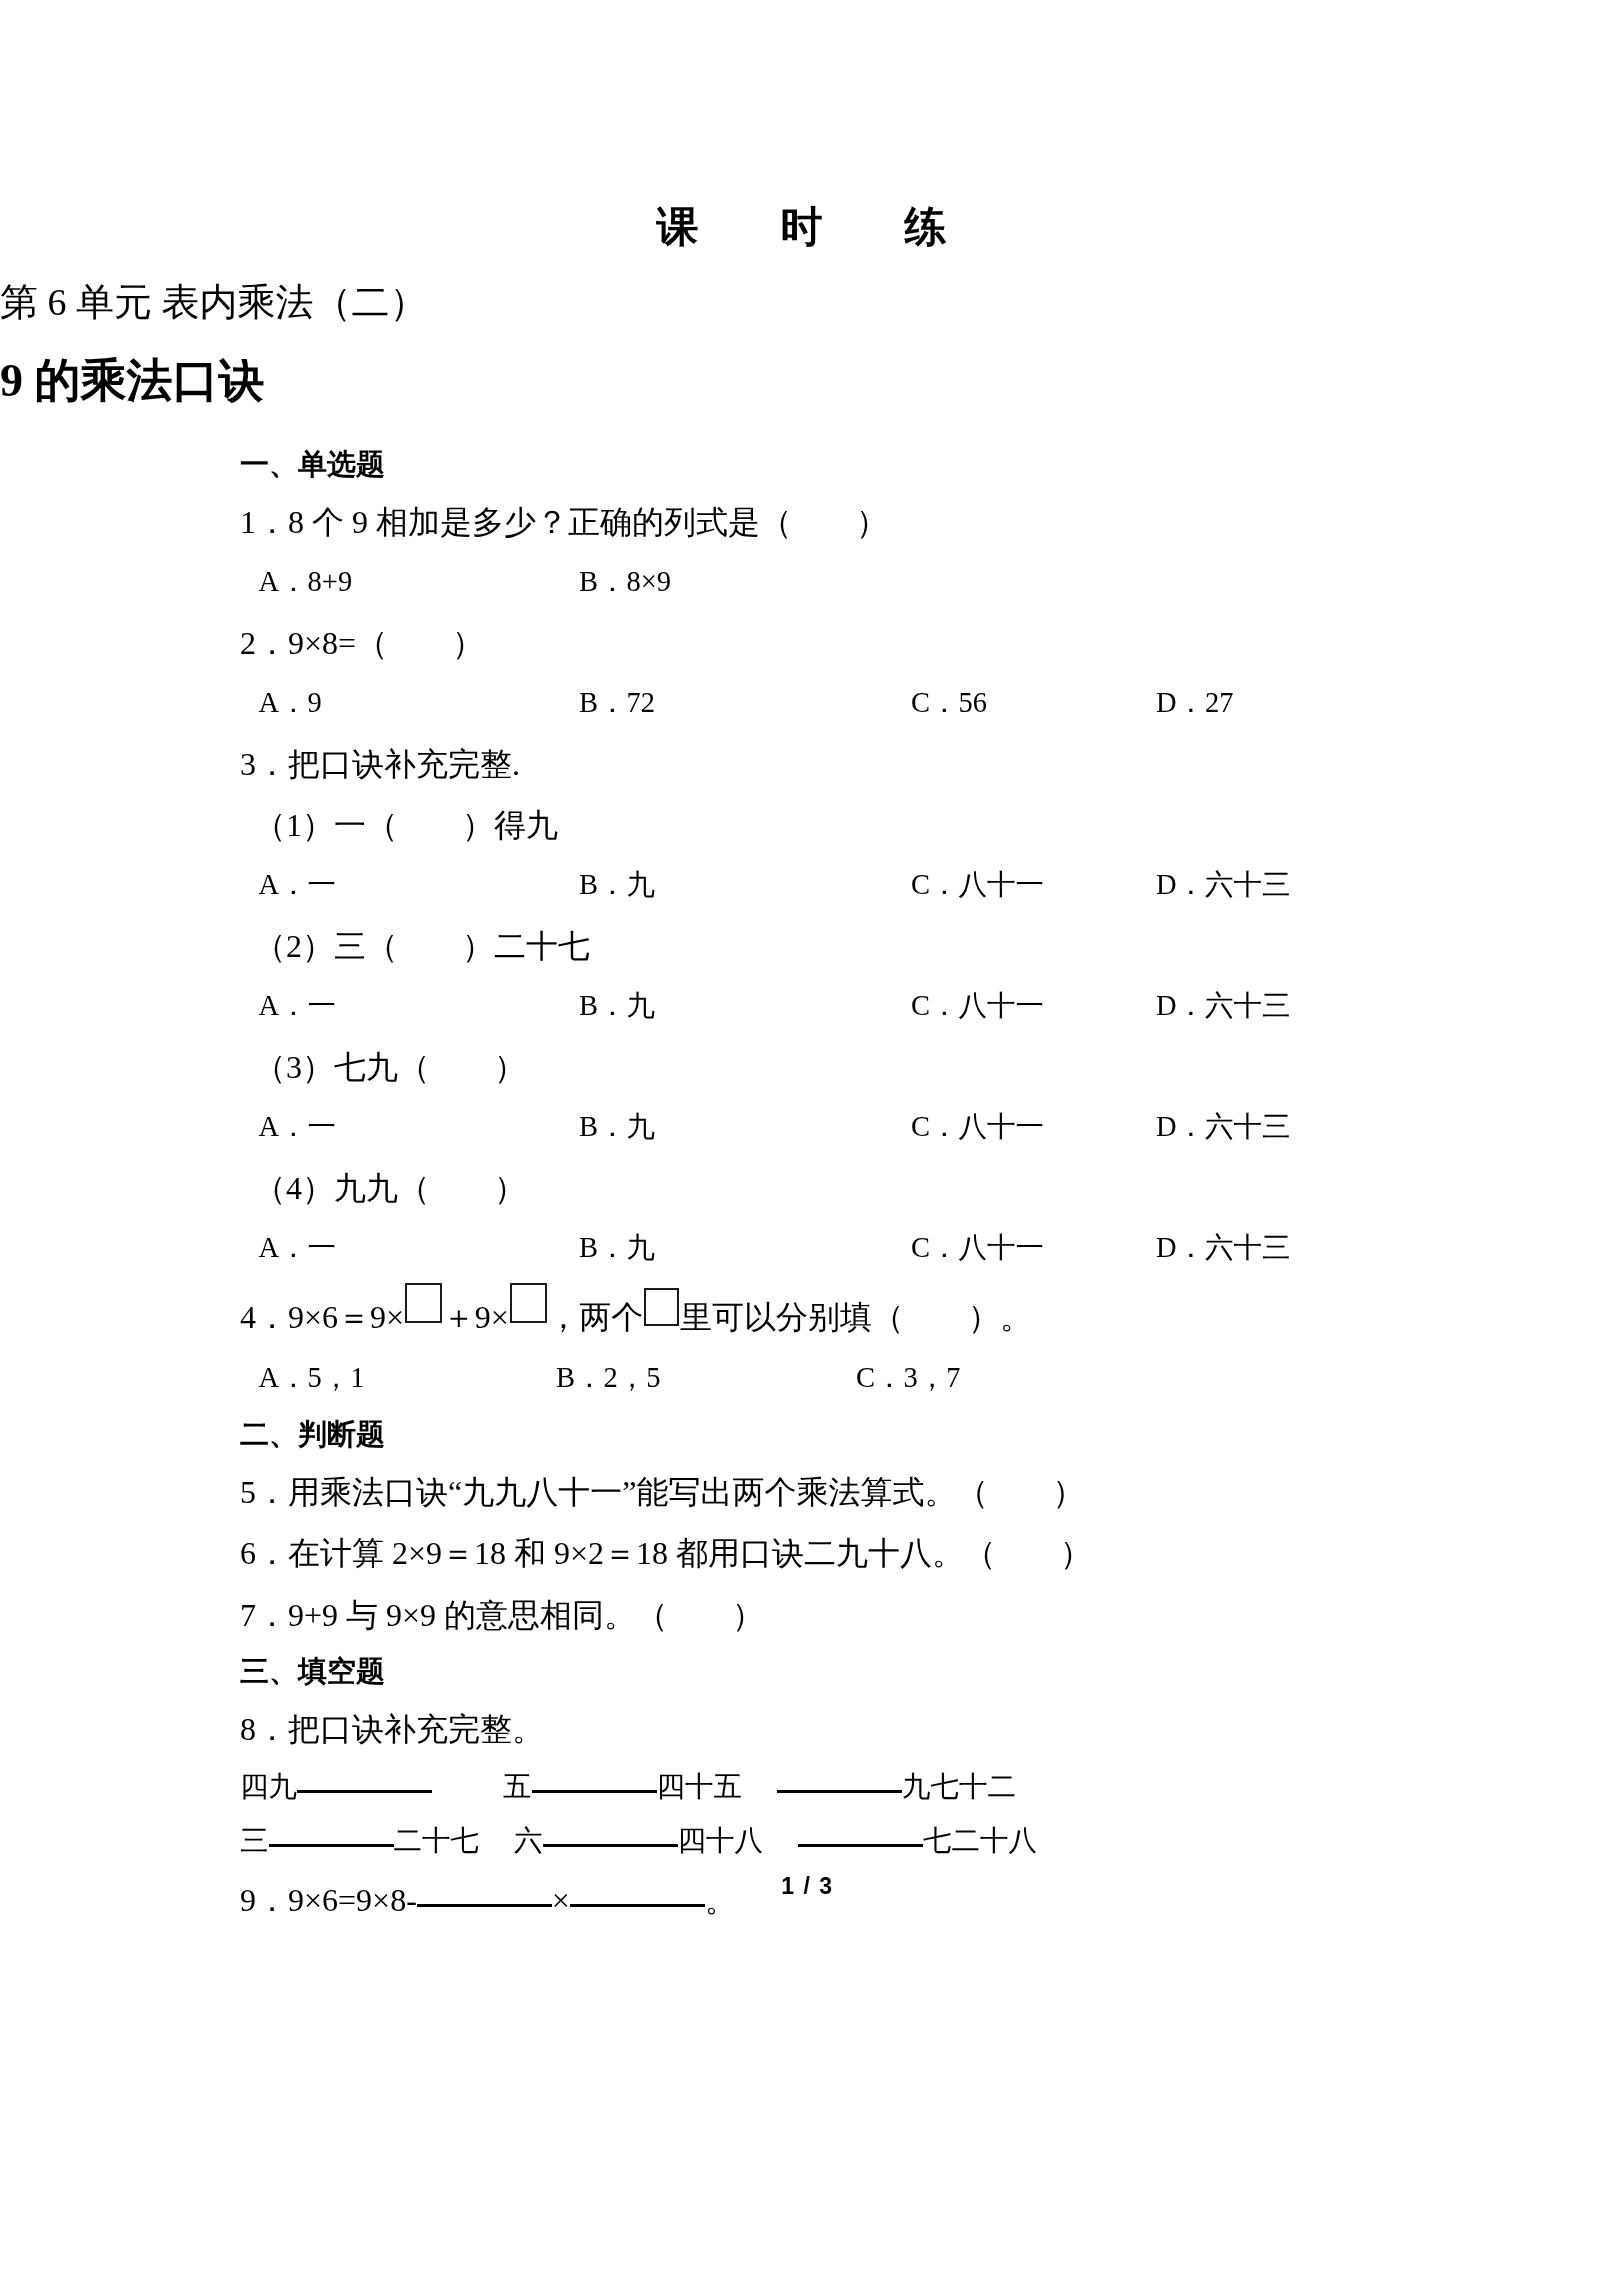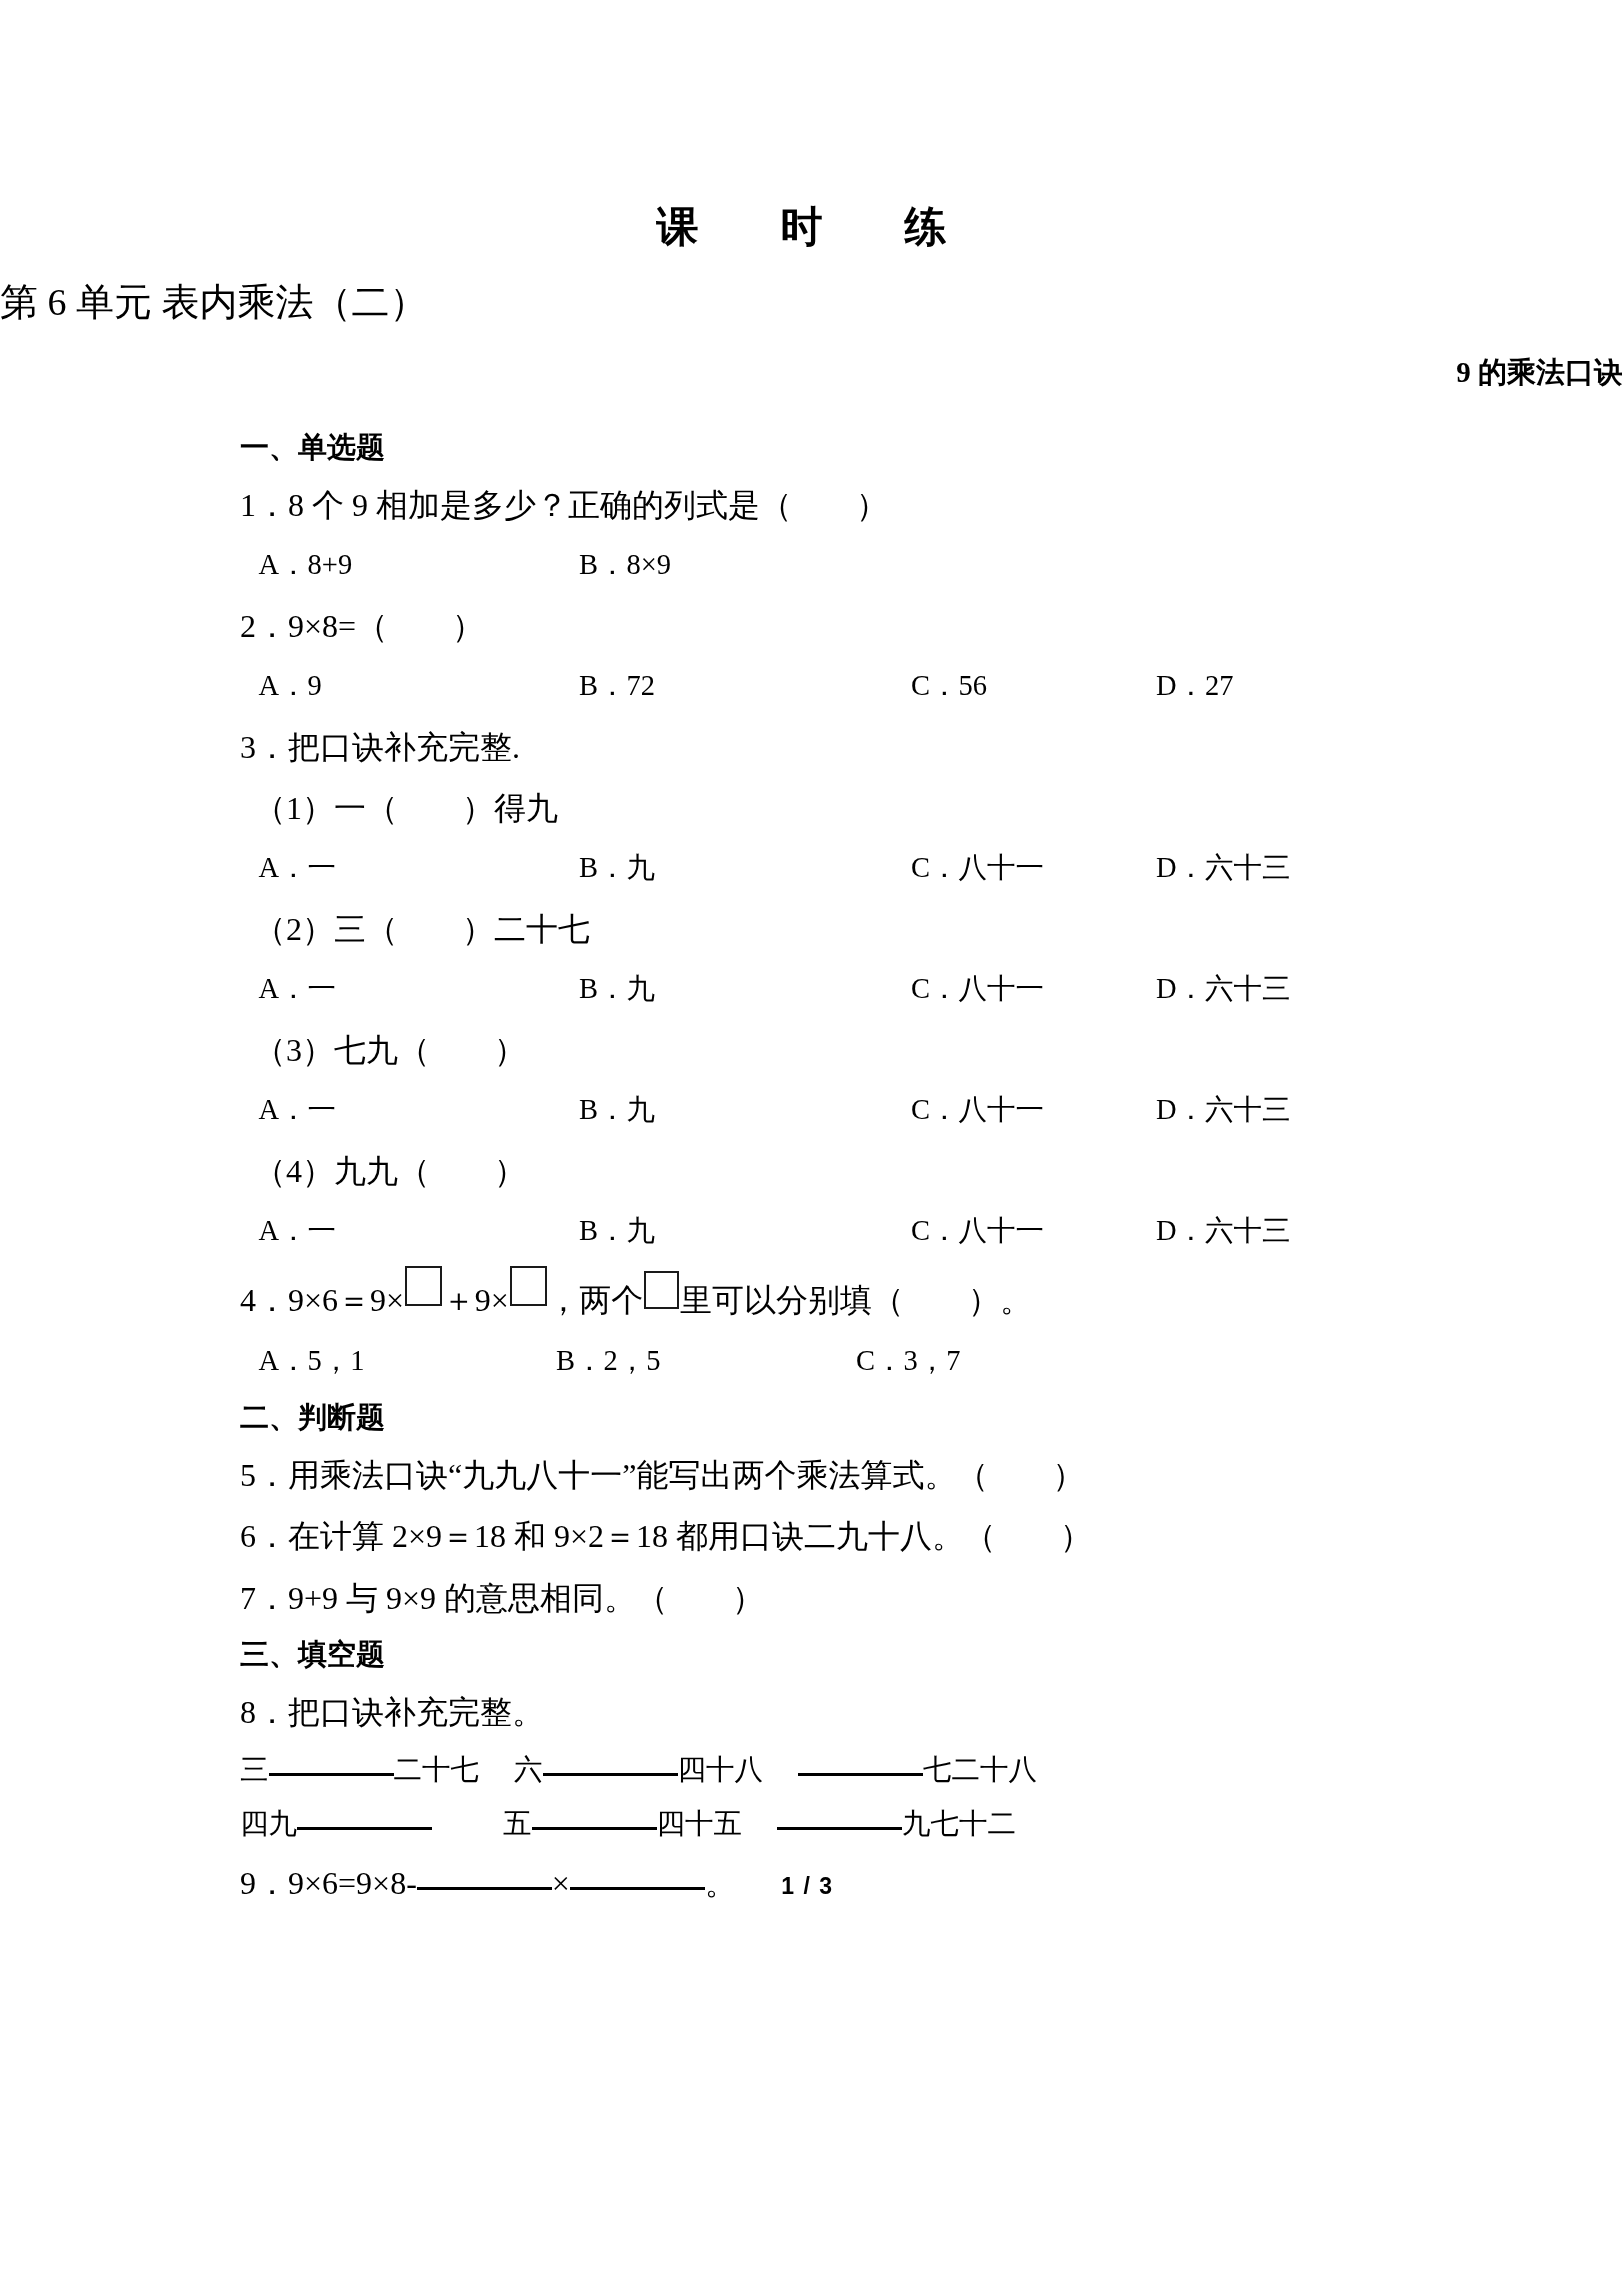--- a/index.html
+++ b/index.html
@@ -33,22 +33,22 @@
     line-height: 1;
   }
   .title-unit {
     text-align: left;
     font-size: 38px;
     font-weight: normal;
     margin-top: 35px;
     line-height: 1;
   }
   .title-sub {
-    text-align: right;
-    font-size: 29px;
+    text-align: left;
+    font-size: 46px;
     font-weight: bold;
     margin-top: 37px;
     line-height: 1;
   }
 
   
   .content {
     margin-top: 34px;
     padding-left: 240px;
     padding-right: 115px;
@@ -218,24 +218,24 @@
     <div class="section-head">二、判断题</div>
 
     <div class="qline">5．用乘法口诀“九九八十一”能写出两个乘法算式。（　　）</div>
     <div class="qline">6．在计算 2×9＝18 和 9×2＝18 都用口诀二九十八。（　　）</div>
     <div class="qline">7．9+9 与 9×9 的意思相同。（　　）</div>
 
     <div class="section-head">三、填空题</div>
 
     <div class="qline">8．把口诀补充完整。</div>
 
+    <div class="fillrow"><span>四九</span><span class="blank b175"></span><span class="gap-md"></span><span>五</span><span class="blank b160"></span><span>四十五</span><span class="gap-sm"></span><span class="blank b160"></span><span>九七十二</span></div>
+
     <div class="fillrow"><span>三</span><span class="blank b160"></span><span>二十七</span><span class="gap-sm"></span><span>六</span><span class="blank b175"></span><span>四十八</span><span class="gap-sm"></span><span class="blank b160"></span><span>七二十八</span></div>
 
-    <div class="fillrow"><span>四九</span><span class="blank b175"></span><span class="gap-md"></span><span>五</span><span class="blank b160"></span><span>四十五</span><span class="gap-sm"></span><span class="blank b160"></span><span>九七十二</span></div>
-
     <div class="qline"><span>9．9×6=9×8-</span><span class="blank b175"></span><span>×</span><span class="blank b175"></span><span>。</span></div>
 
   </div>
 
   <div class="footer">1 / 3</div>
 
 </div>
 
 
 </body></html>

